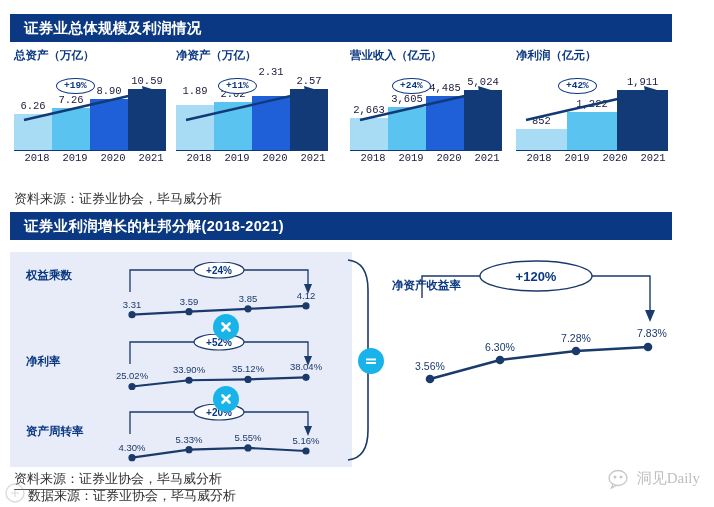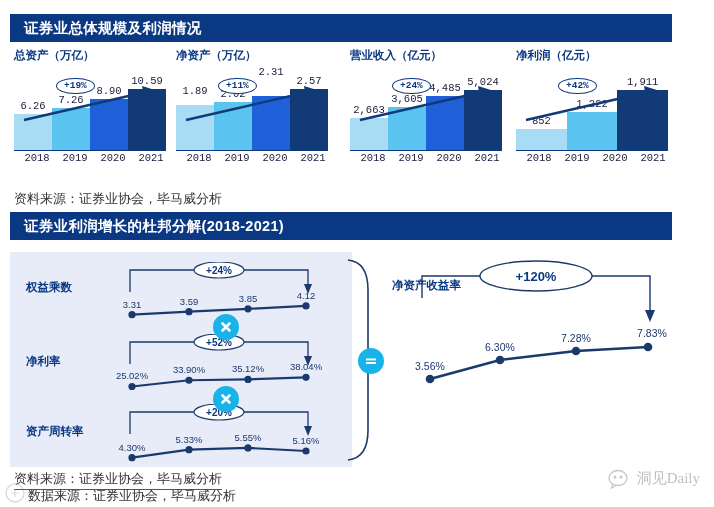--- a/index.html
+++ b/index.html
@@ -214,21 +214,21 @@
     </div>
   </div>
 
 <div class="source-note" style="left:14px; top:190px;">资料来源：证券业协会，毕马威分析</div>
 
 <div class="section-header" id="hdr2">
   <span class="title">证券业利润增长的杜邦分解(2018-2021)</span>
 </div>
 
 <div class="dupont" id="dupont">
-    <div class="rowlabel" style="top: 28px;">权益乘数</div>
+    <div class="rowlabel" style="top: 16px;">权益乘数</div>
     <svg width="224" height="62" style="position: absolute; left: 104px; top: 10px;">
       <path d="M16 30 L16 8 L194 8 L194 26" fill="none" stroke="#1a3a6b" stroke-width="1.3"></path>
       <path d="M190 22 L194 32 L198 22 Z" fill="#1a3a6b"></path>
       <ellipse cx="105" cy="8" rx="25" ry="8" fill="#ffffff" stroke="#1a3a6b" stroke-width="1.2"></ellipse>
       <text x="105" y="12" text-anchor="middle" fill="#0b3882" font-size="10" font-weight="bold" font-family="Liberation Sans, sans-serif">+24%</text>
       <polyline points="18,52.66153846153846 75,49.64615384615385 134,46.84615384615385 192,43.93846153846154" fill="none" stroke="#1a3a6b" stroke-width="2.2"></polyline>
       <circle cx="18" cy="52.66153846153846" r="3.6" fill="#1a3a6b"></circle>
       <text x="18" y="45.66153846153846" text-anchor="middle" fill="#1a3a6b" font-size="9.5" font-family="Liberation Sans, sans-serif">3.31</text>
       <circle cx="75" cy="49.64615384615385" r="3.6" fill="#1a3a6b"></circle>
       <text x="75" y="42.64615384615385" text-anchor="middle" fill="#1a3a6b" font-size="9.5" font-family="Liberation Sans, sans-serif">3.59</text>

